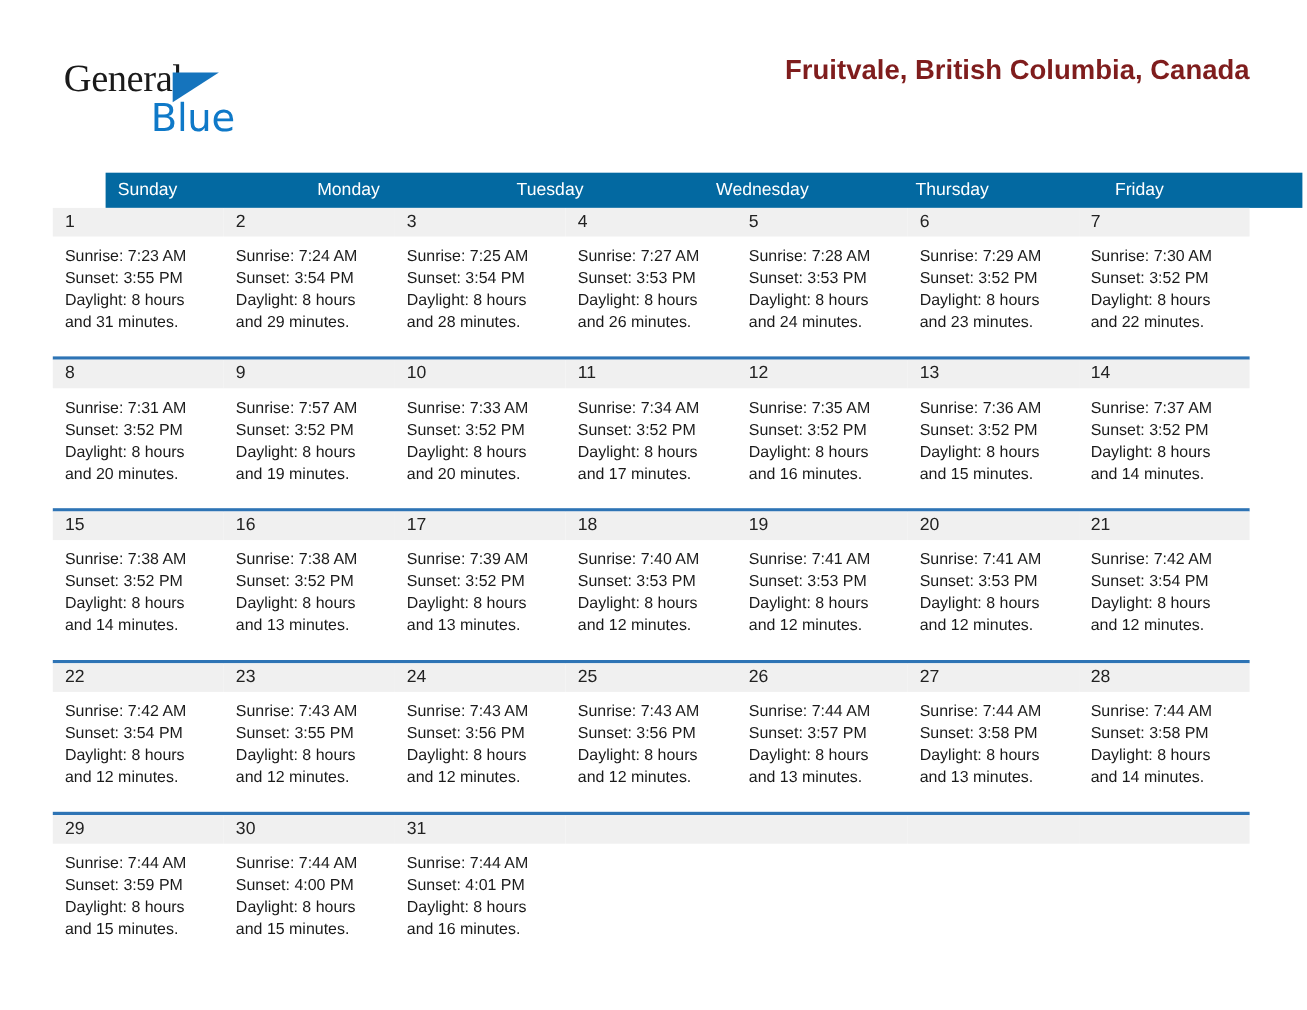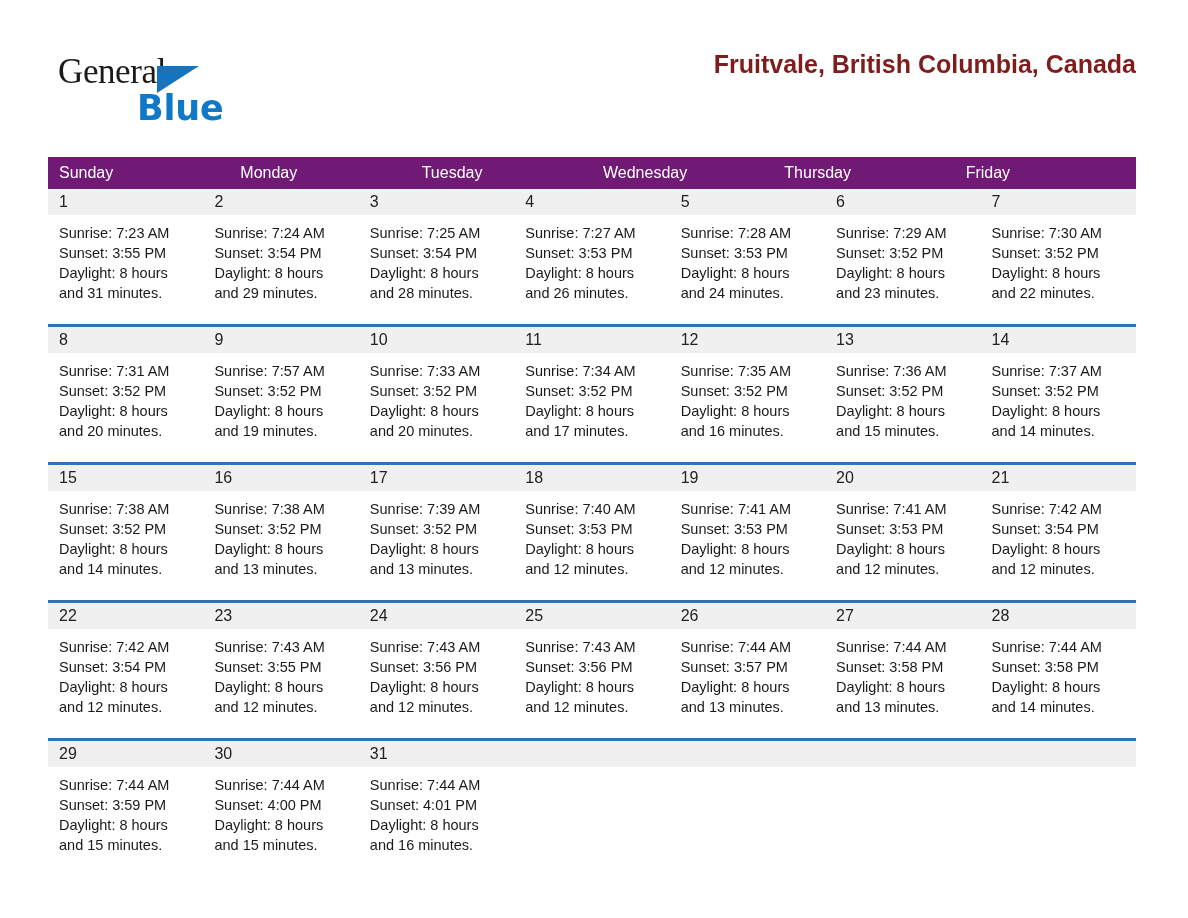--- a/index.html
+++ b/index.html
@@ -57,21 +57,21 @@
     border-bottom: 27px solid transparent;
   }
   .brand-line2 {
     position: absolute;
     left: 79px;
     top: 36px;
     font-size: 35px;
     letter-spacing: -0.2px;
     color: #0f79c8;
     font-family: "DejaVu Sans", sans-serif;
-    font-weight: 700;
+    font-weight: 400;
     line-height: 40px;
   }
   .title-block {
     position: absolute;
     right: 0;
     top: 0;
     text-align: right;
   }
   .month-title {
     font-size: 47px;
@@ -93,21 +93,22 @@
   
   .calendar {
     position: absolute;
     left: 48px;
     top: 157px;
     width: 1088px;
   }
   .weekday-row {
     display: flex;
     width: 100%;
-    background: #701a75;
+    background: #0369a1;
+    margin-left: 48px;
   }
   .weekday-cell {
     flex: 1 1 0;
     min-width: 0;
     height: 32px;
     line-height: 32px;
     color: #ffffff;
     font-size: 16px;
     padding-left: 11px;
     box-sizing: border-box;

